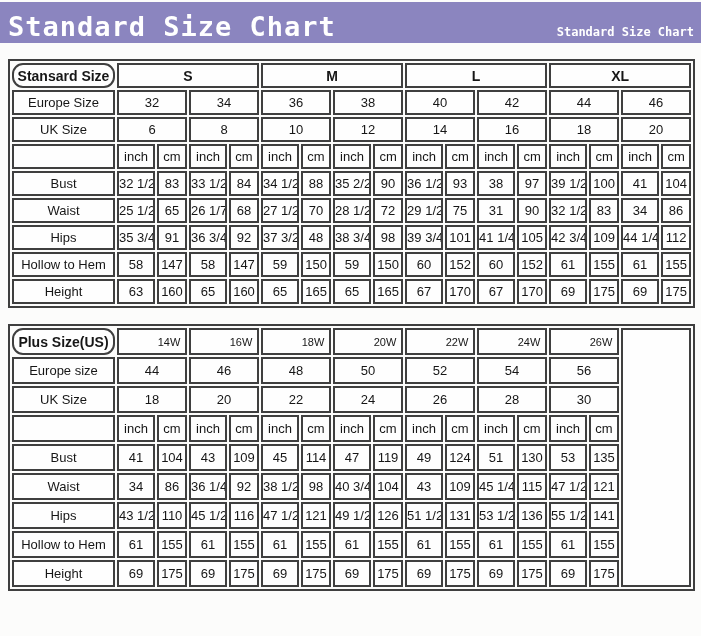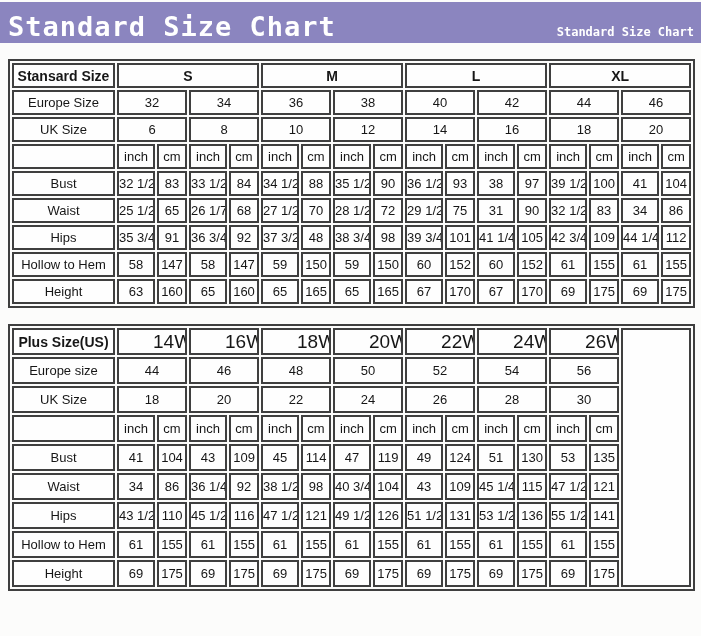--- a/index.html
+++ b/index.html
@@ -46,23 +46,23 @@
     vertical-align:middle;
     font-size:13px;
     color:#161616;
     padding:0;
     overflow:hidden;
     white-space:nowrap;
   }
   #t1 td { height:25px; }
   #t2 td { height:27px; }
   .bold { font-weight:bold; }
-  .corner { font-size:14px; font-weight:bold; }
+  .corner { font-size:14px; font-weight:bold;border-radius:11px; }
   .group { font-size:14px; font-weight:bold; }
-  .group-plain { font-size:19px; font-weight:normal;padding-left:34px; }
+  .group-plain { font-size:11px; font-weight:normal;padding-left:34px; }
   col.c-label { width:103px; }
   col.c-inch  { width:38px; }
   col.c-cm    { width:30px; }
   col.c-empty { width:70px; }
 </style>
 </head>
 <body>
 
 <div>
 
@@ -141,21 +141,21 @@
       <td>cm</td>
     </tr>
     <tr>
       <td>Bust</td>
       <td>32 1/2</td>
       <td>83</td>
       <td>33 1/2</td>
       <td>84</td>
       <td>34 1/2</td>
       <td>88</td>
-      <td>35 1/2</td>
+      <td>35 2/2</td>
       <td>90</td>
       <td>36 1/2</td>
       <td>93</td>
       <td>38</td>
       <td>97</td>
       <td>39 1/2</td>
       <td>100</td>
       <td>41</td>
       <td>104</td>
     </tr>

